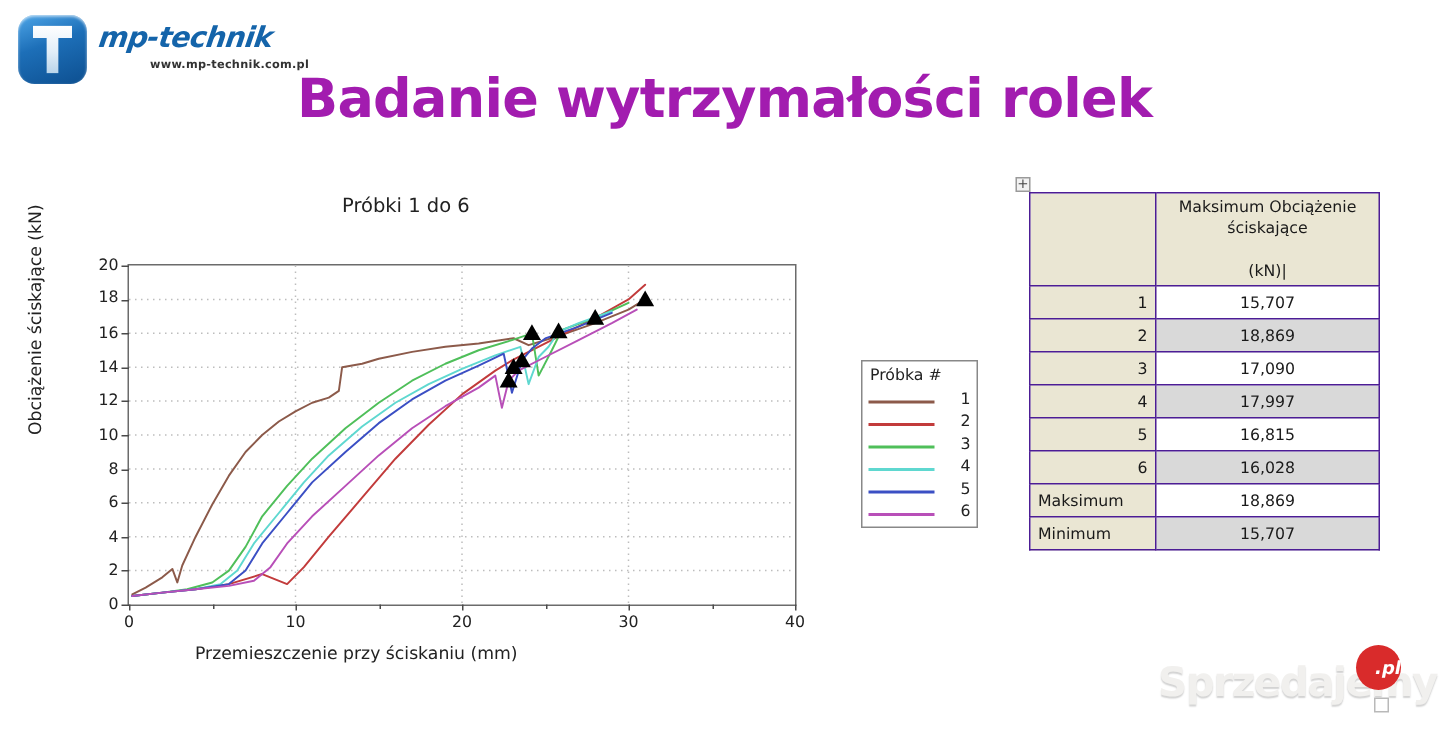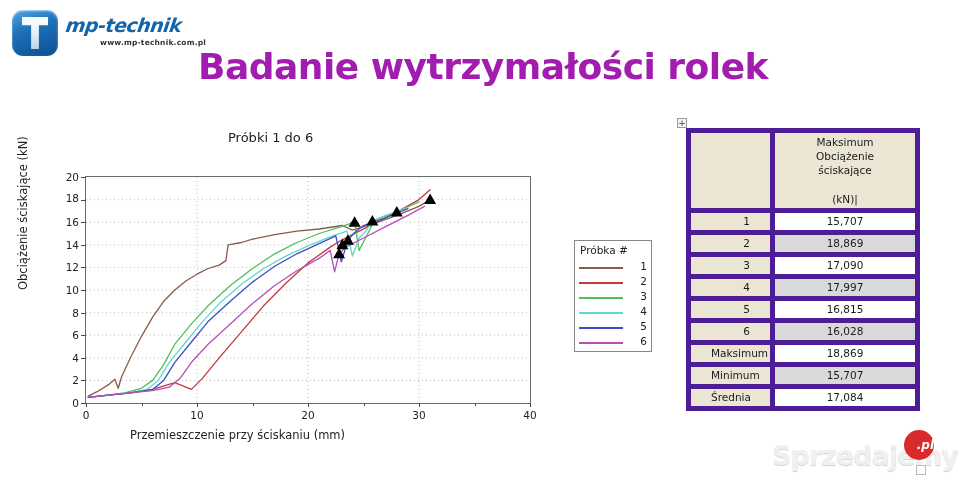--- a/index.html
+++ b/index.html
@@ -43,21 +43,21 @@
   #legend{position:absolute;left:574px;top:240px;width:78px;height:112px;
      border:1px solid #888;background:#fff;box-sizing:border-box;}
   #legend-title{position:absolute;left:5px;top:3px;font-size:10.5px;color:#222;white-space:nowrap;}
   .legend-row{position:absolute;left:4px;width:70px;height:15px;}
   .legend-swatch{position:absolute;left:0;top:7px;width:44px;height:1.6px;}
   .legend-lbl{position:absolute;right:2px;top:0px;font-size:10.5px;color:#222;}
 
   
   #table-block{position:absolute;left:686px;top:128px;width:234px;}
   #tbl{border-collapse:collapse;width:234px;table-layout:fixed;}
-  #tbl td{border:5px solid #4c1d95;font-size:10.5px;color:#1a1a1a;padding:2px 20px;
+  #tbl td{border:1px solid #4c1d95;font-size:10.5px;color:#1a1a1a;padding:2px 5px;
      height:22px;box-sizing:border-box;}
   .c-lbl{width:84px;background:#eae6d3;text-align:right;}
   .c-lbl.left{text-align:left;}
   .c-val{background:#ffffff;text-align:center;margin-left:23px;}
   .c-val.alt{background:#d9d9d9;}
   #hdr td{background:#eae6d3;text-align:center;height:62px;vertical-align:middle;
      line-height:1.35;}
   #expand-handle{position:absolute;left:-9px;top:-10px;width:10px;height:10px;
      border:1px solid #9a9a9a;background:#f2f2f2;font-size:9px;line-height:8px;
      text-align:center;color:#444;box-sizing:border-box;}
@@ -220,23 +220,19 @@
           <td class="c-val alt">16,028</td>
         </tr>
         <tr>
           <td class="c-lbl left">Maksimum</td>
           <td class="c-val">18,869</td>
         </tr>
         <tr>
           <td class="c-lbl left">Minimum</td>
           <td class="c-val alt">15,707</td>
         </tr>
-        <tr>
-          <td class="c-lbl left">Średnia</td>
-          <td class="c-val">17,084</td>
-        </tr>
       </tbody>
   </table>
 </div>
 
 <div id="watermark">Sprzedajemy</div>
 <div id="wm-badge">.pl</div>
 <div id="wm-sq"></div>
 
 </body></html>

